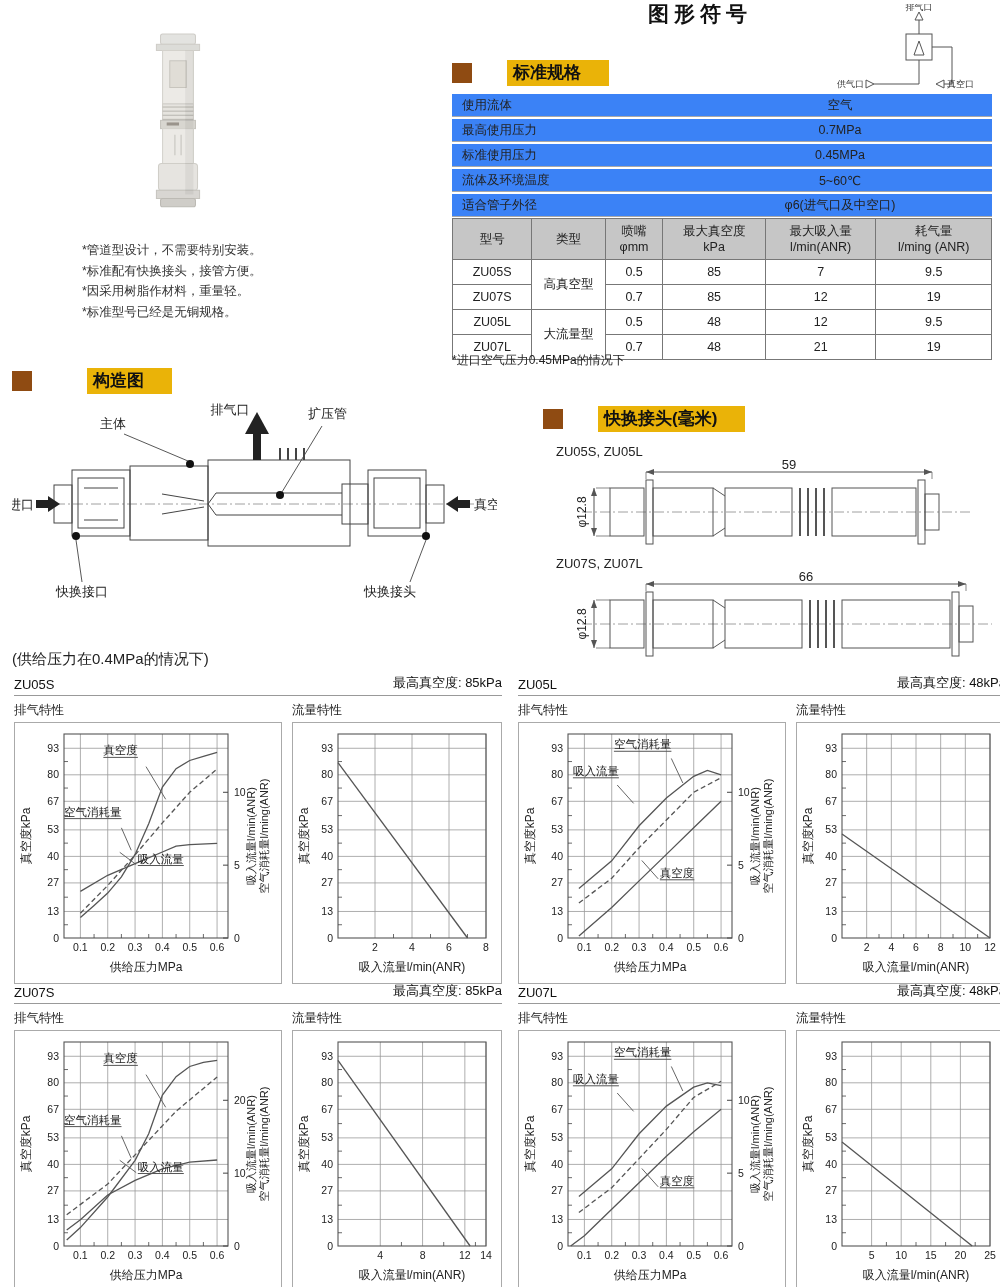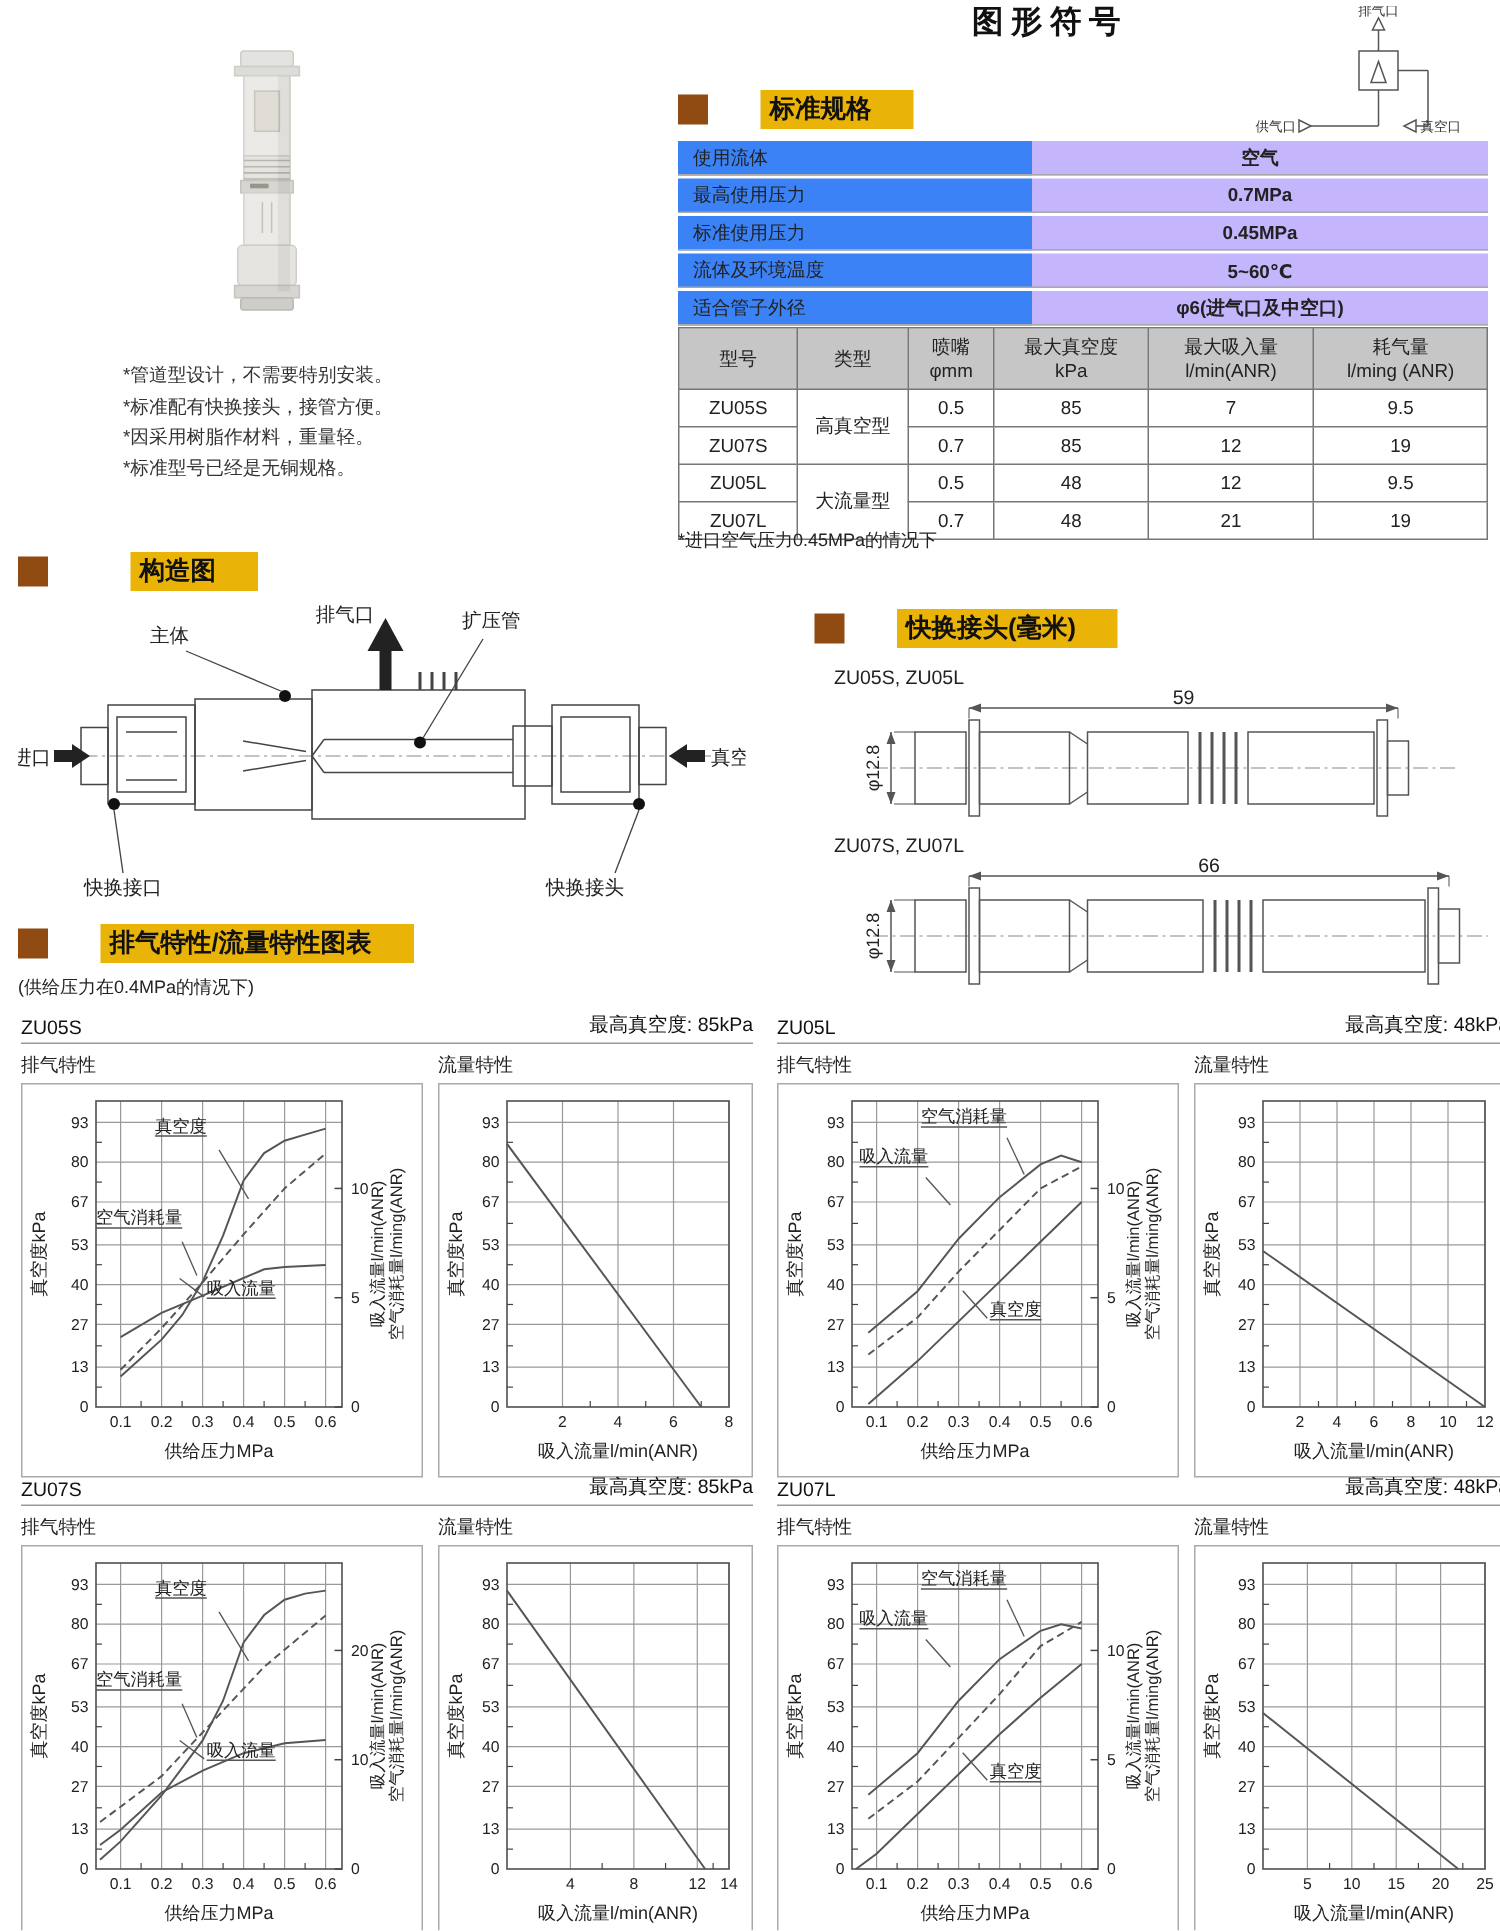--- a/index.html
+++ b/index.html
@@ -14,37 +14,37 @@
   .features{position:absolute;left:82px;top:240px;width:300px;font-size:12.5px;
             line-height:1.65;color:#333;}
   
   .gs-title{position:absolute;left:648px;top:0;font-size:21px;font-weight:bold;
             letter-spacing:5px;color:#111;}
   
   table.spec{position:absolute;left:452px;top:92px;width:540px;border-collapse:separate;
              border-spacing:0 2px;font-size:12.5px;color:#222;}
   table.spec td{height:20px;border-bottom:1px solid #a8a8a8;}
   table.spec td.k{background:#3b82f6;width:225px;padding-left:10px;}
-  table.spec td.v{background:#c4b5fd;text-align:center;font-weight:bold;}
+  table.spec td.v{background:#3b82f6;text-align:center;}
   
   table.models{position:absolute;left:452px;top:218px;width:540px;border-collapse:collapse;
                font-size:12.5px;text-align:center;color:#222;}
   table.models th{background:#c6c6c6;font-weight:normal;border:1px solid #777;
                   white-space:pre-line;height:38px;line-height:1.3;padding:1px 2px;}
   table.models td{border:1px solid #777;height:22px;background:#fff;}
   .footnote{position:absolute;left:452px;top:352px;font-size:12px;color:#222;}
   
   .chart-group{position:absolute;width:488px;}
   .model-row{display:flex;justify-content:space-between;align-items:flex-end;
              border-bottom:1px solid #999;padding-bottom:3px;font-size:13px;color:#111;}
   .panel-titles{display:flex;margin-top:6px;font-size:12.5px;color:#222;}
   .panel-titles .pt-left{width:278px;}
   .panels{display:flex;gap:10px;margin-top:3px;}
   .panel{border:1px solid #aaa;background:#fff;padding:3px;}
-  .charts-sub{position:absolute;left:12px;top:650px;font-size:12px;color:#222;}
+  .charts-sub{position:absolute;left:12px;top:650px;font-size:15px;color:#222;}
   .dim-label{position:absolute;font-size:13px;color:#222;}
   svg text{font-family:"Liberation Sans","DejaVu Sans",sans-serif;}
 </style>
 </head>
 <body>
 
 <div class="page">
 
   <svg style="position:absolute;left:118px;top:32px;" width="120" height="185" viewBox="0 0 110 180">
     <rect x="38" y="2" width="34" height="10" rx="2" fill="#e3e3e0" stroke="#cfcdc8"></rect>
@@ -277,24 +277,20 @@
     <line x1="414" y1="12" x2="414" y2="19" stroke="#555" stroke-width="0.7"></line>
     <text x="254" y="9" text-anchor="middle" font-size="13" fill="#222">66</text>
     <line x1="42" y1="28" x2="42" y2="76" stroke="#555"></line>
     <polygon points="42,28 39,36 45,36" fill="#555"></polygon>
       <polygon points="42,76 39,68 45,68" fill="#555"></polygon>
     <line x1="44" y1="28" x2="58" y2="28" stroke="#555" stroke-width="0.7"></line>
     <line x1="44" y1="76" x2="58" y2="76" stroke="#555" stroke-width="0.7"></line>
     <text x="34" y="52" text-anchor="middle" font-size="12" fill="#222" transform="rotate(-90 34 52)">φ12.8</text>
   </svg>
 
-  <div class="sec-h" style="left:12px;top:616px;">
-    <span class="sq" style="background:#8f4b12;"></span>
-    <span class="txt">排气特性/流量特性图表</span>
-  </div>
   <div class="charts-sub">(供给压力在0.4MPa的情况下)</div>
 
   <div class="chart-group" style="left:14px;top:674px;">
     <div class="model-row">
       <span>ZU05S</span>
       <span>最高真空度: 85kPa</span>
     </div>
     <div class="panel-titles">
       <span class="pt-left">排气特性</span>
       <span>流量特性</span>

